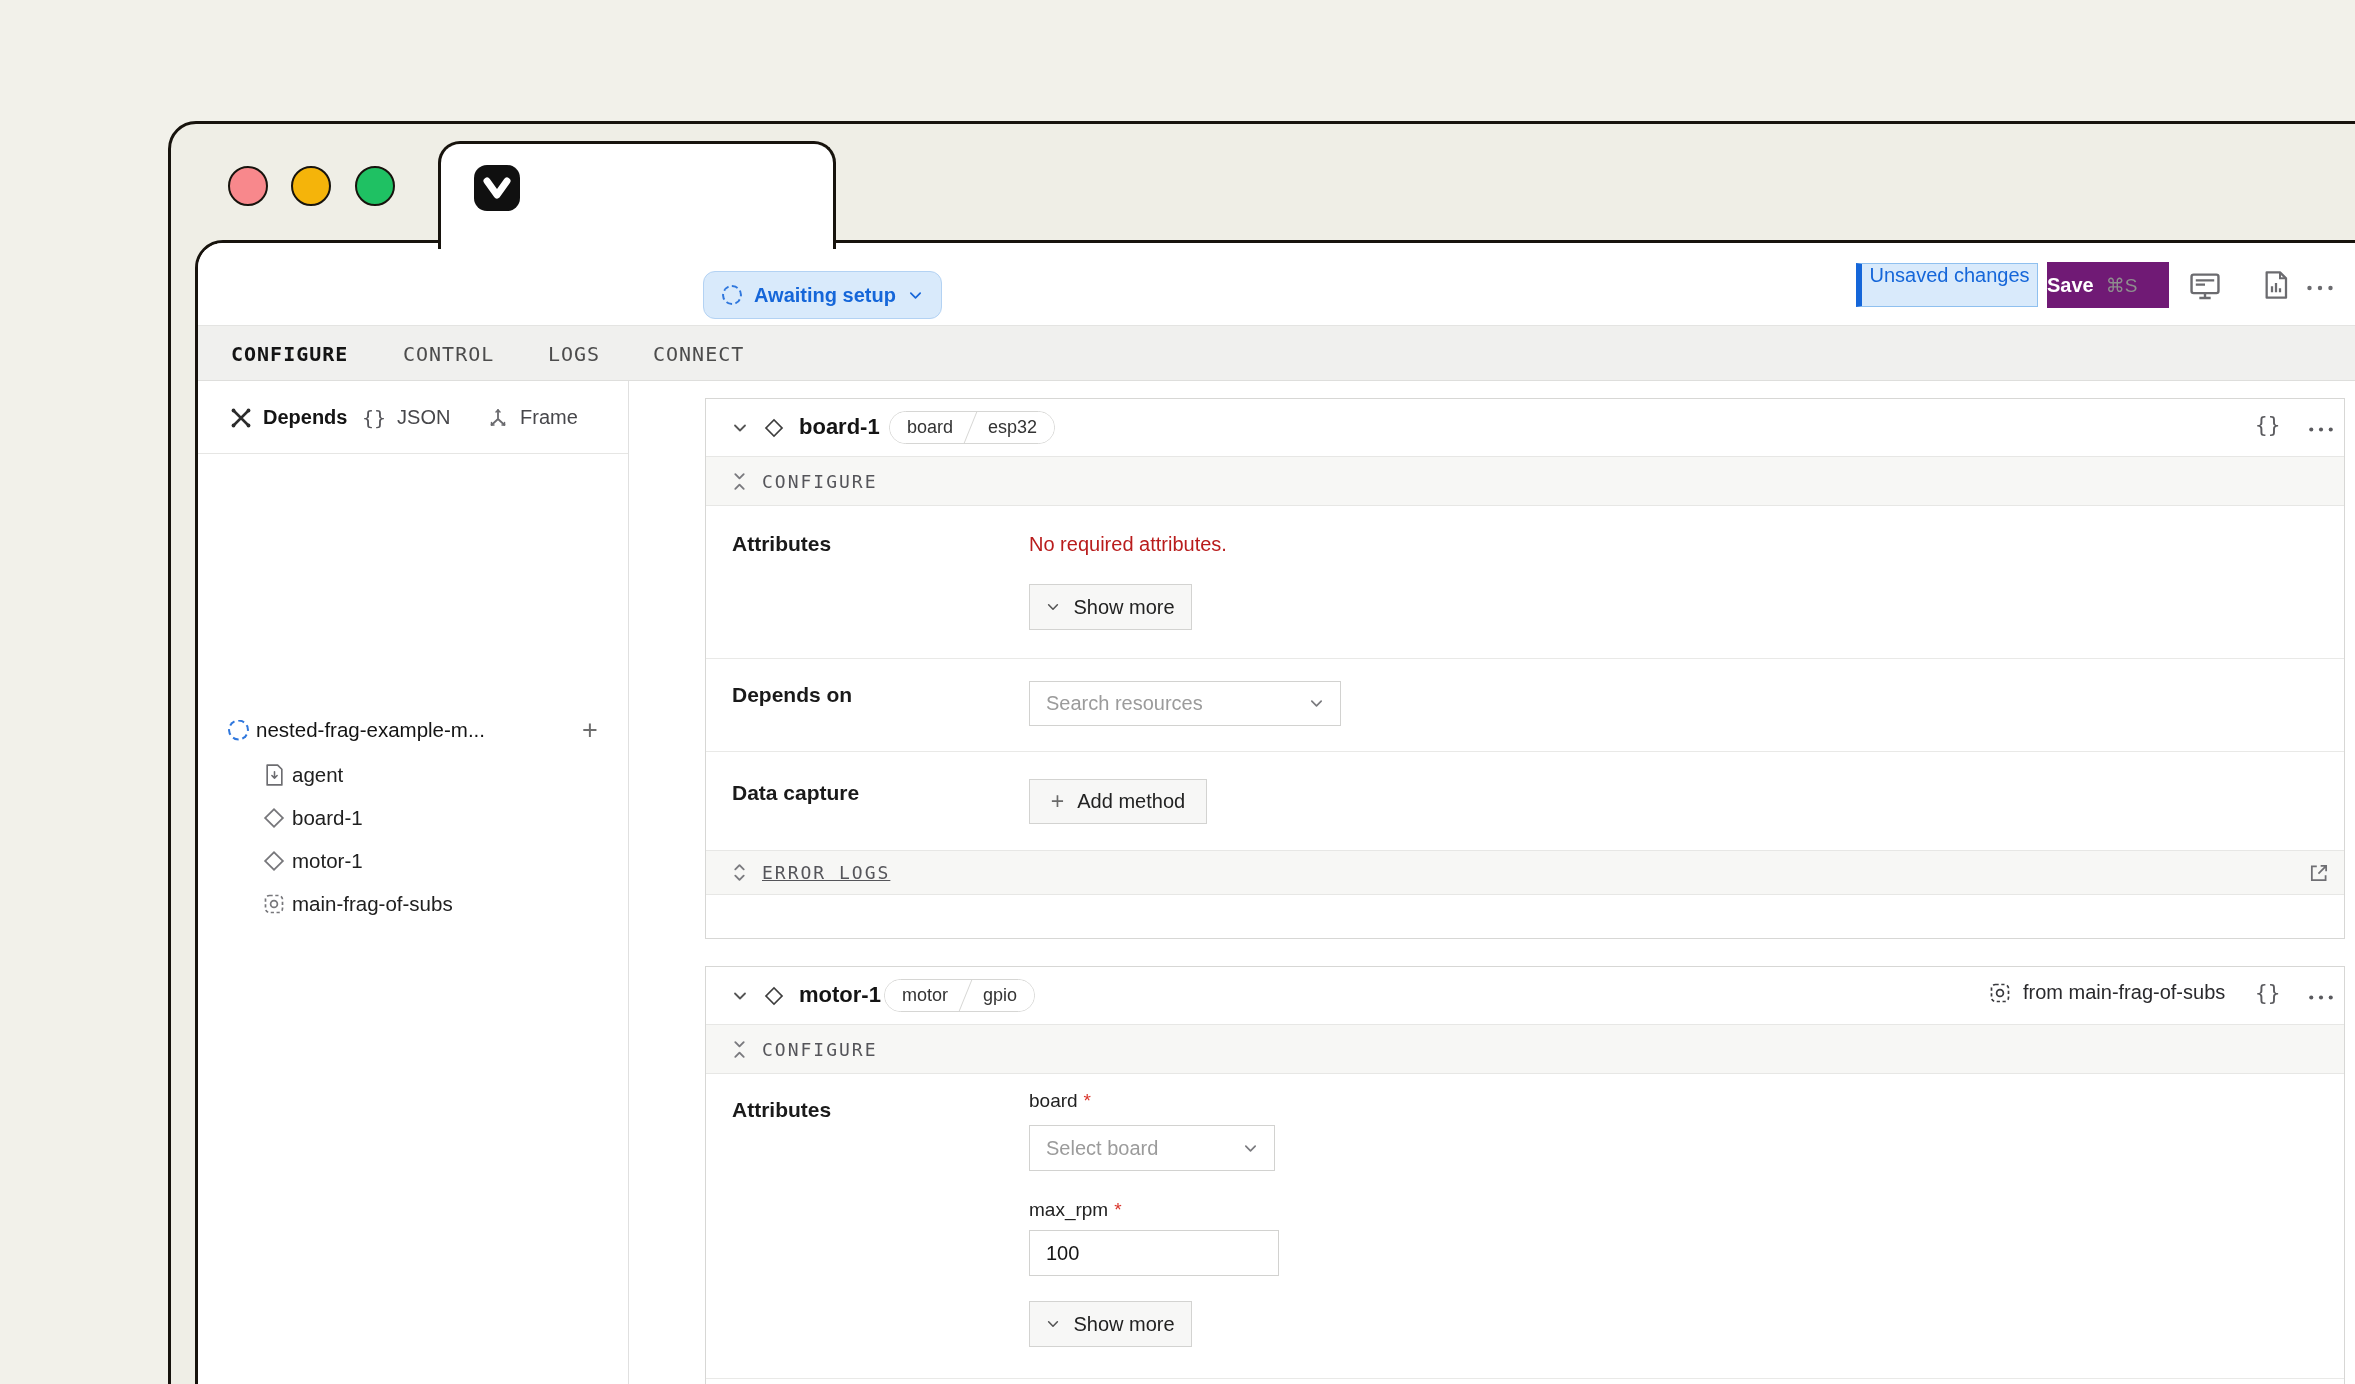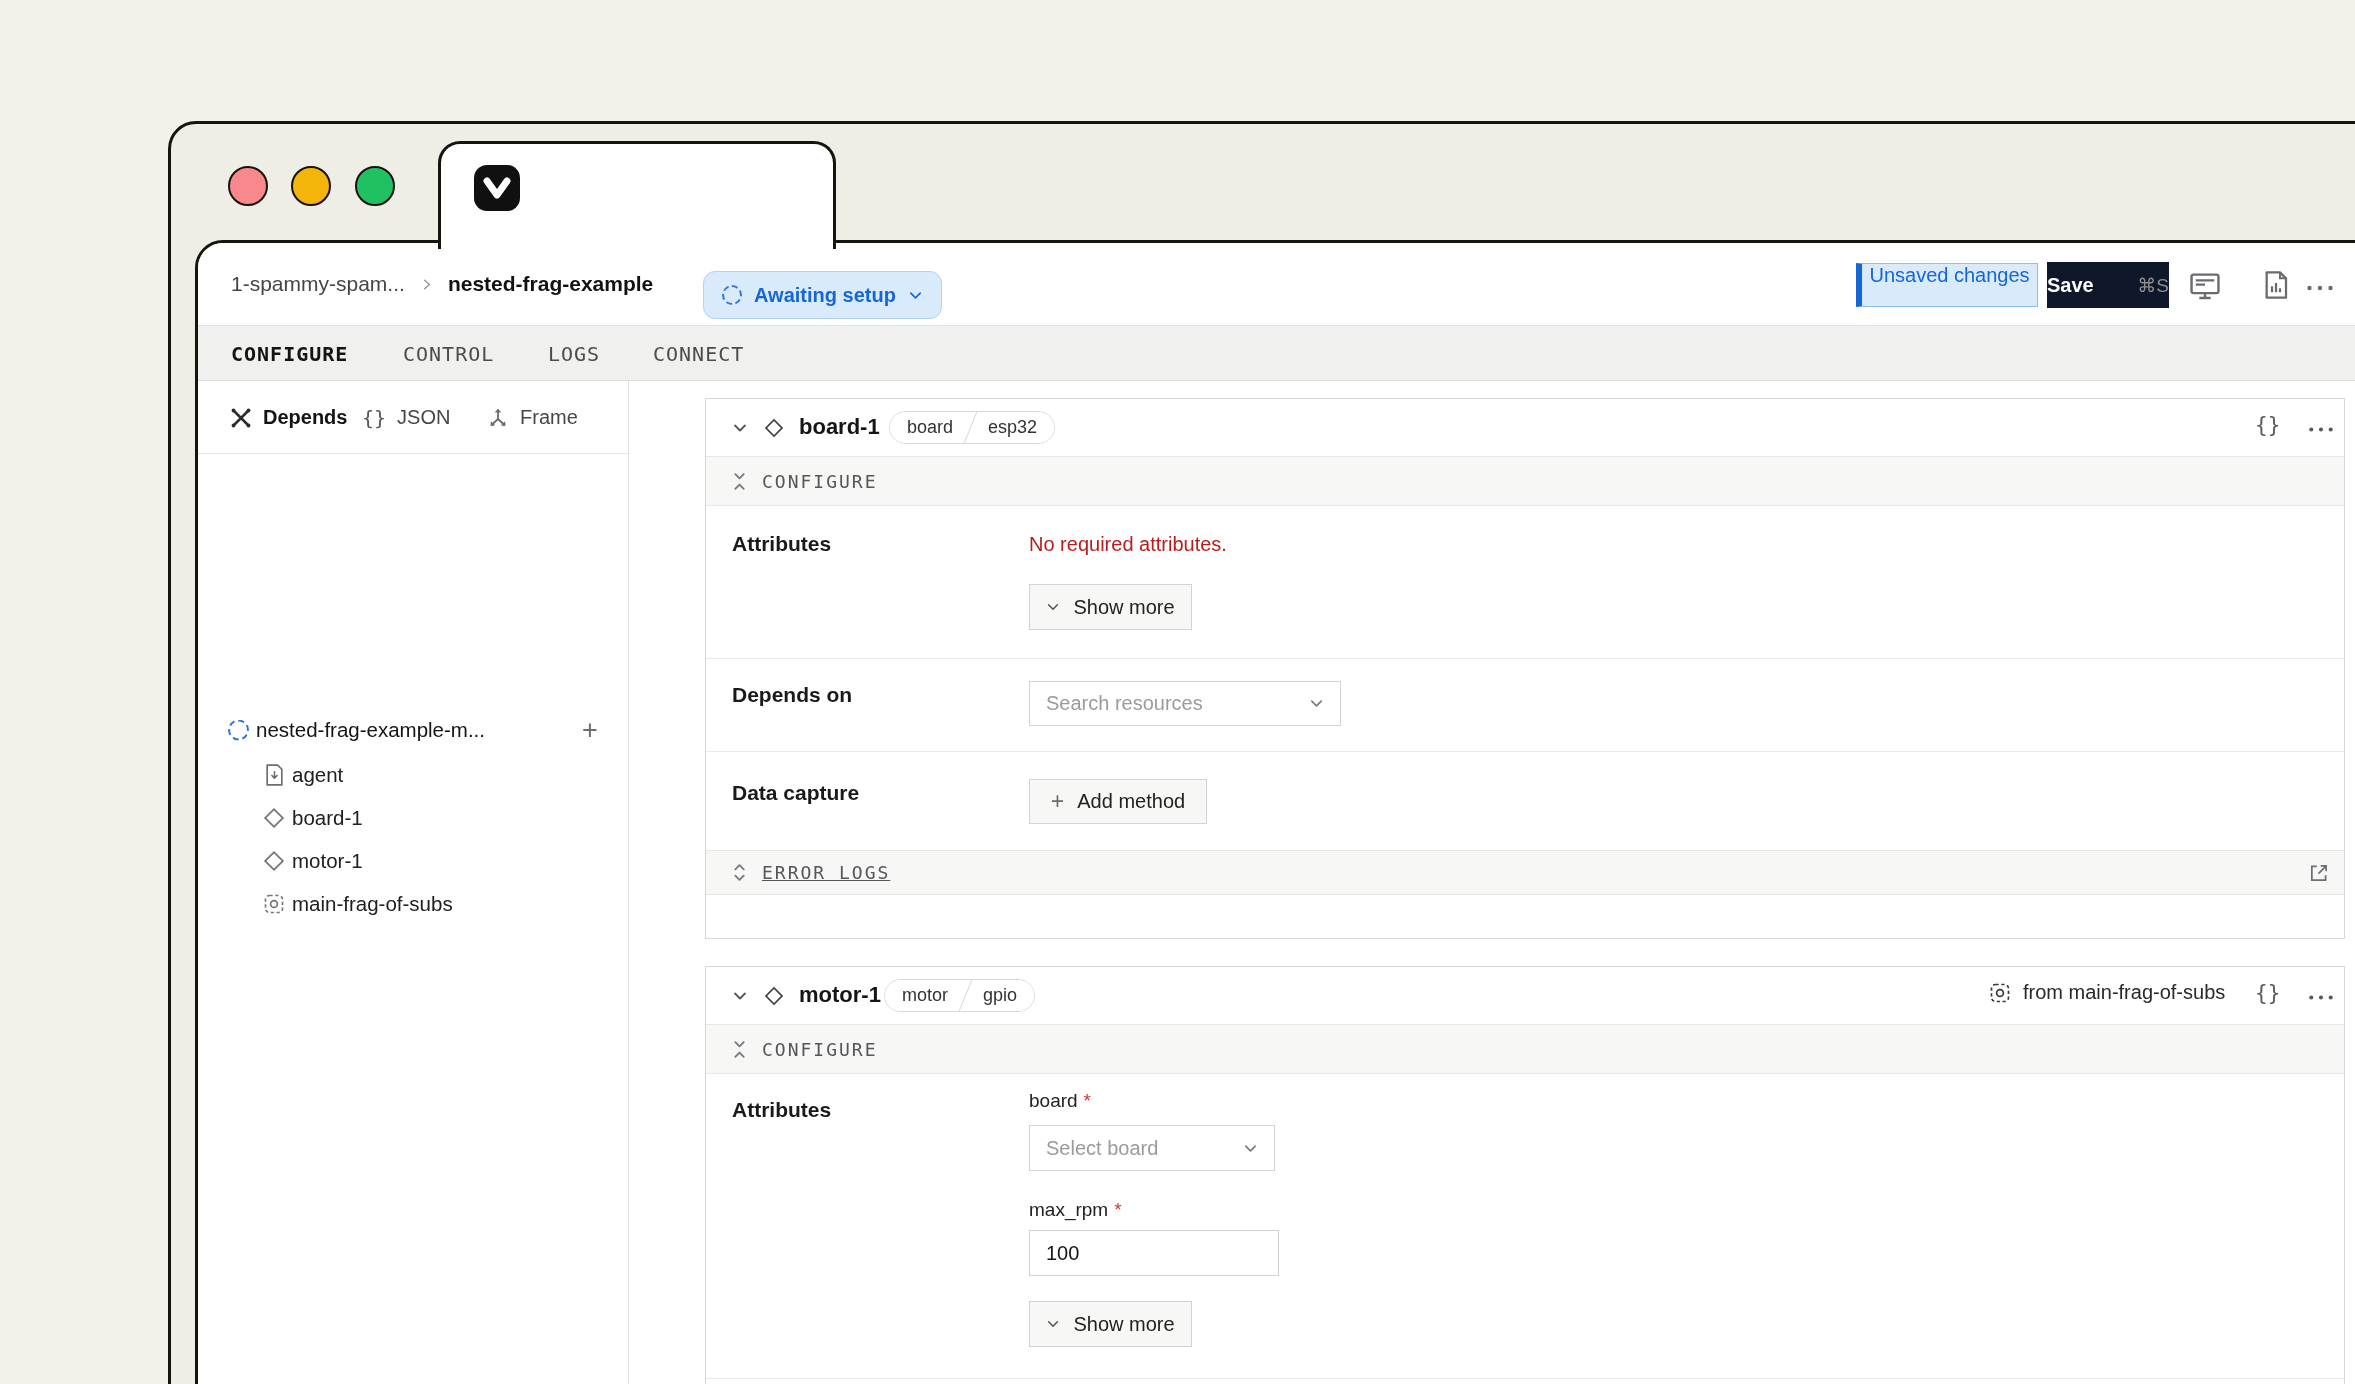--- a/index.html
+++ b/index.html
@@ -28,22 +28,22 @@
   .crumbs { position:absolute; left:33px; top:0; height:82px; display:flex; align-items:center; gap:14px; }
   .crumb-parent { font-size:21px; color:#454545; }
   .crumb-current { font-size:21px; font-weight:bold; color:#121212; }
   .status-badge { position:absolute; left:505px; top:28px; height:48px; padding:0 18px; display:flex; align-items:center; gap:12px;
                   background:#d9eafb; border:1.5px solid #b3d2f3; border-radius:12px; }
   .status-badge span { font-size:20px; font-weight:600; color:#1566d9; }
   .dashed-circle { width:20px; height:20px; border:2px dashed #2f77dd; border-radius:50%; }
   .unsaved { position:absolute; left:1658px; top:20px; width:182px; height:44px; background:#d9eafb;
              border:1.5px solid #8fc0ef; border-left:6px solid #1566d9; display:flex; align-items:flex-start; justify-content:center; }
   .unsaved span { font-size:20px; font-weight:500; color:#1566d9; }
-  .savebtn { position:absolute; left:1849px; top:19px; width:122px; height:46px; background:#0f172a;
-             display:flex; align-items:center; justify-content:space-between; gap:12px; border:none; cursor:pointer; }
+  .savebtn { position:absolute; left:1849px; top:19px; width:122px; height:46px; background:#701a75;
+             display:flex; align-items:center; justify-content:flex-start; gap:12px; border:none; cursor:pointer; }
   .savebtn .s1 { color:#ffffff; font-size:20px; font-weight:bold; }
   .savebtn .s2 { color:#8e8e8e; font-size:19px; }
   .hicon { position:absolute; top:26px; color:#6b6b6f; }
 
   
   .p-tabs { position:absolute; left:0; top:82px; width:100%; height:56px; background:#f0f0ee;
             border-top:1px solid #e4e4e2; border-bottom:1px solid #dededc; }
   .p-tabs .ntab { position:absolute; top:0; height:56px; display:flex; align-items:center;
                   font-family:"DejaVu Sans Mono", monospace; font-size:20px; letter-spacing:1px; color:#4c4c4c; cursor:pointer; }
   .ntab.active { color:#141414; font-weight:bold; }
@@ -176,27 +176,20 @@
       <svg width="32" height="32">
           <use href="#i-vchev"></use>
         </svg>
     </div>
   </div>
 </div>
 
 <div class="panel">
 
   <div class="p-header">
-    <div class="crumbs">
-      <span class="crumb-parent">1-spammy-spam...</span>
-      <svg width="15" height="15" style="color:#9a9a9a">
-          <use href="#i-chevright"></use>
-        </svg>
-      <span class="crumb-current">nested-frag-example</span>
-    </div>
 
     <div class="status-badge">
       <div class="dashed-circle"></div>
       <span>Awaiting setup</span>
       <svg width="15" height="15" style="color:#1566d9">
           <use href="#i-chevdown"></use>
         </svg>
     </div>
 
     <div class="unsaved">

